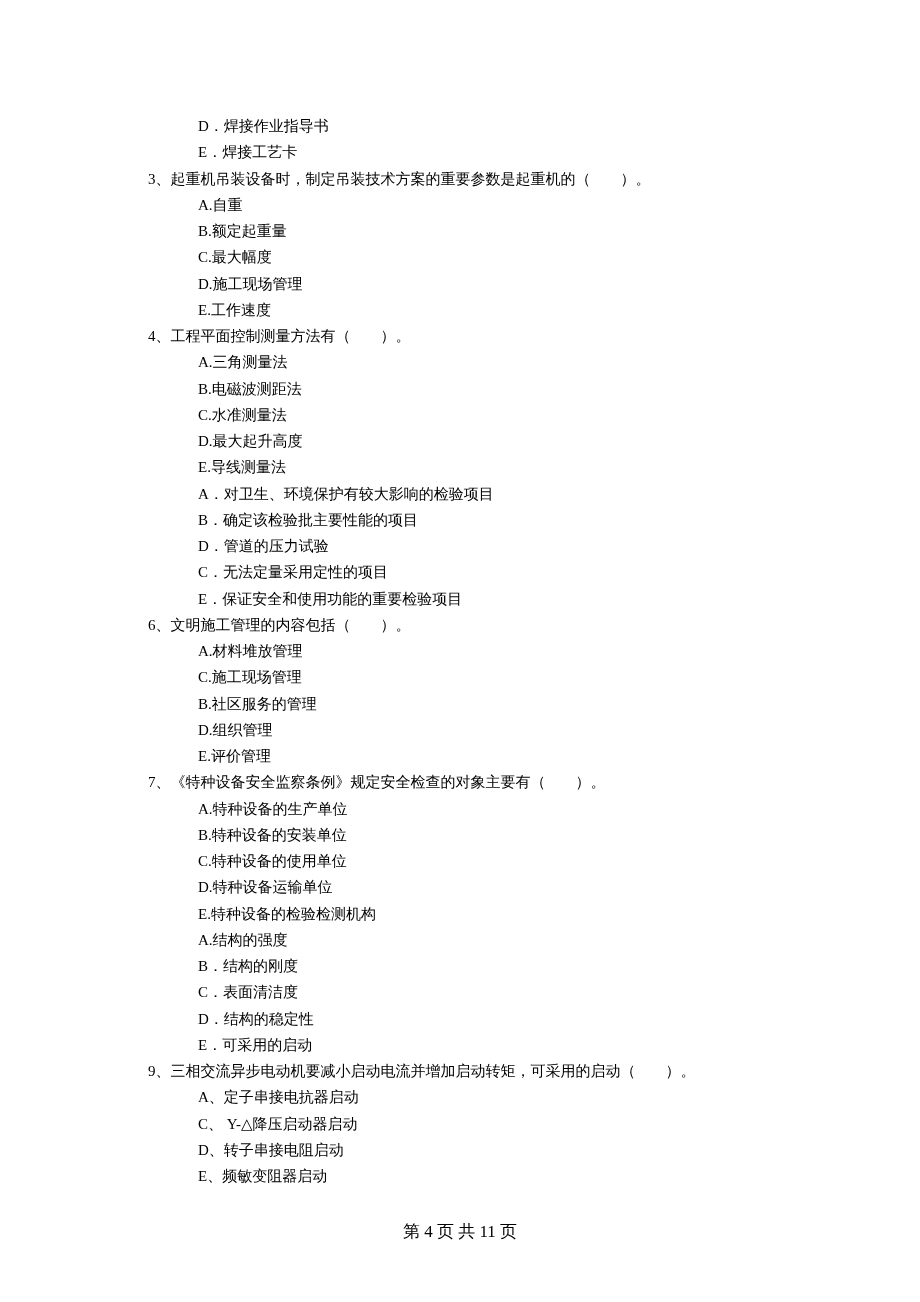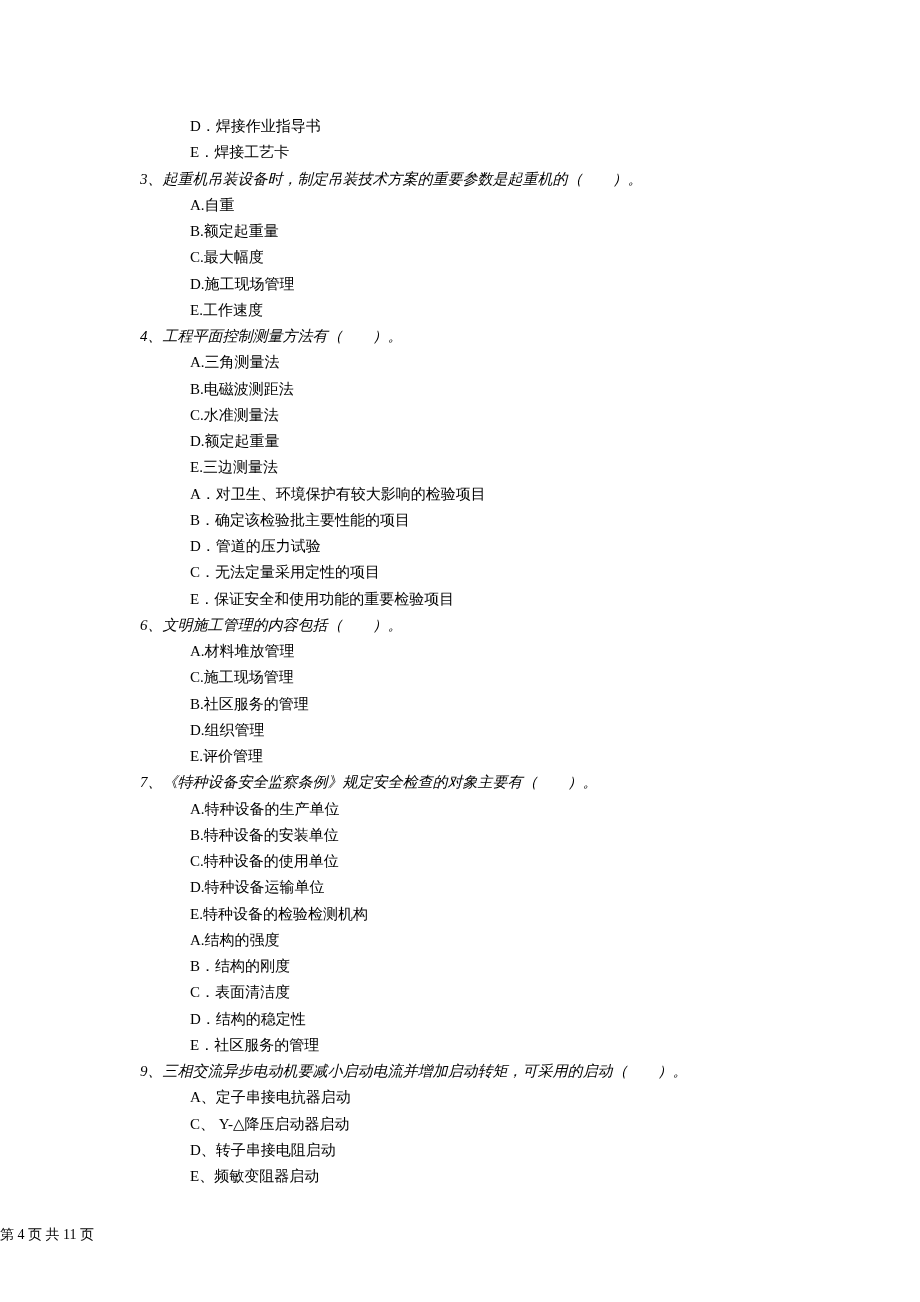--- a/index.html
+++ b/index.html
@@ -9,34 +9,35 @@
     font-family: "SimSun", "宋体", serif;
     font-size: 15px;
     color: #000000;
     width: 920px;
     height: 1302px;
     position: relative;
     line-height: 1.75;
   }
   .page {
     padding: 113px 140px 0 140px;
+    margin-left: 8px;
   }
   .option-row {
     padding-left: 50px;
   }
   .question-row {
     padding-left: 0;
-    font-style: italic;
   }
   .footer {
     position: absolute;
     bottom: 55px;
     left: 0;
     width: 100%;
-    font-size: 14px;
+    text-align: center;
+    font-size: 17px;
   }
 </style>
 </head>
 <body>
 
 <div class="page">
 
   <div class="option-row">D．焊接作业指导书</div>
   <div class="option-row">E．焊接工艺卡</div>
 
@@ -44,22 +45,22 @@
   <div class="option-row">A.自重</div>
   <div class="option-row">B.额定起重量</div>
   <div class="option-row">C.最大幅度</div>
   <div class="option-row">D.施工现场管理</div>
   <div class="option-row">E.工作速度</div>
 
   <div class="question-row">4、工程平面控制测量方法有（　　）。</div>
   <div class="option-row">A.三角测量法</div>
   <div class="option-row">B.电磁波测距法</div>
   <div class="option-row">C.水准测量法</div>
-  <div class="option-row">D.额定起重量</div>
-  <div class="option-row">E.三边测量法</div>
+  <div class="option-row">D.最大起升高度</div>
+  <div class="option-row">E.导线测量法</div>
 
   <div class="option-row">A．对卫生、环境保护有较大影响的检验项目</div>
   <div class="option-row">B．确定该检验批主要性能的项目</div>
   <div class="option-row">D．管道的压力试验</div>
   <div class="option-row">C．无法定量采用定性的项目</div>
   <div class="option-row">E．保证安全和使用功能的重要检验项目</div>
 
   <div class="question-row">6、文明施工管理的内容包括（　　）。</div>
   <div class="option-row">A.材料堆放管理</div>
   <div class="option-row">C.施工现场管理</div>
@@ -71,21 +72,21 @@
   <div class="option-row">A.特种设备的生产单位</div>
   <div class="option-row">B.特种设备的安装单位</div>
   <div class="option-row">C.特种设备的使用单位</div>
   <div class="option-row">D.特种设备运输单位</div>
   <div class="option-row">E.特种设备的检验检测机构</div>
 
   <div class="option-row">A.结构的强度</div>
   <div class="option-row">B．结构的刚度</div>
   <div class="option-row">C．表面清洁度</div>
   <div class="option-row">D．结构的稳定性</div>
-  <div class="option-row">E．社区服务的管理</div>
+  <div class="option-row">E．可采用的启动</div>
 
   <div class="question-row">9、三相交流异步电动机要减小启动电流并增加启动转矩，可采用的启动（　　）。</div>
   <div class="option-row">A、定子串接电抗器启动</div>
   <div class="option-row">C、 Y-△降压启动器启动</div>
   <div class="option-row">D、转子串接电阻启动</div>
   <div class="option-row">E、频敏变阻器启动</div>
 
 </div>
 
 <div class="footer">第 4 页 共 11 页</div>

